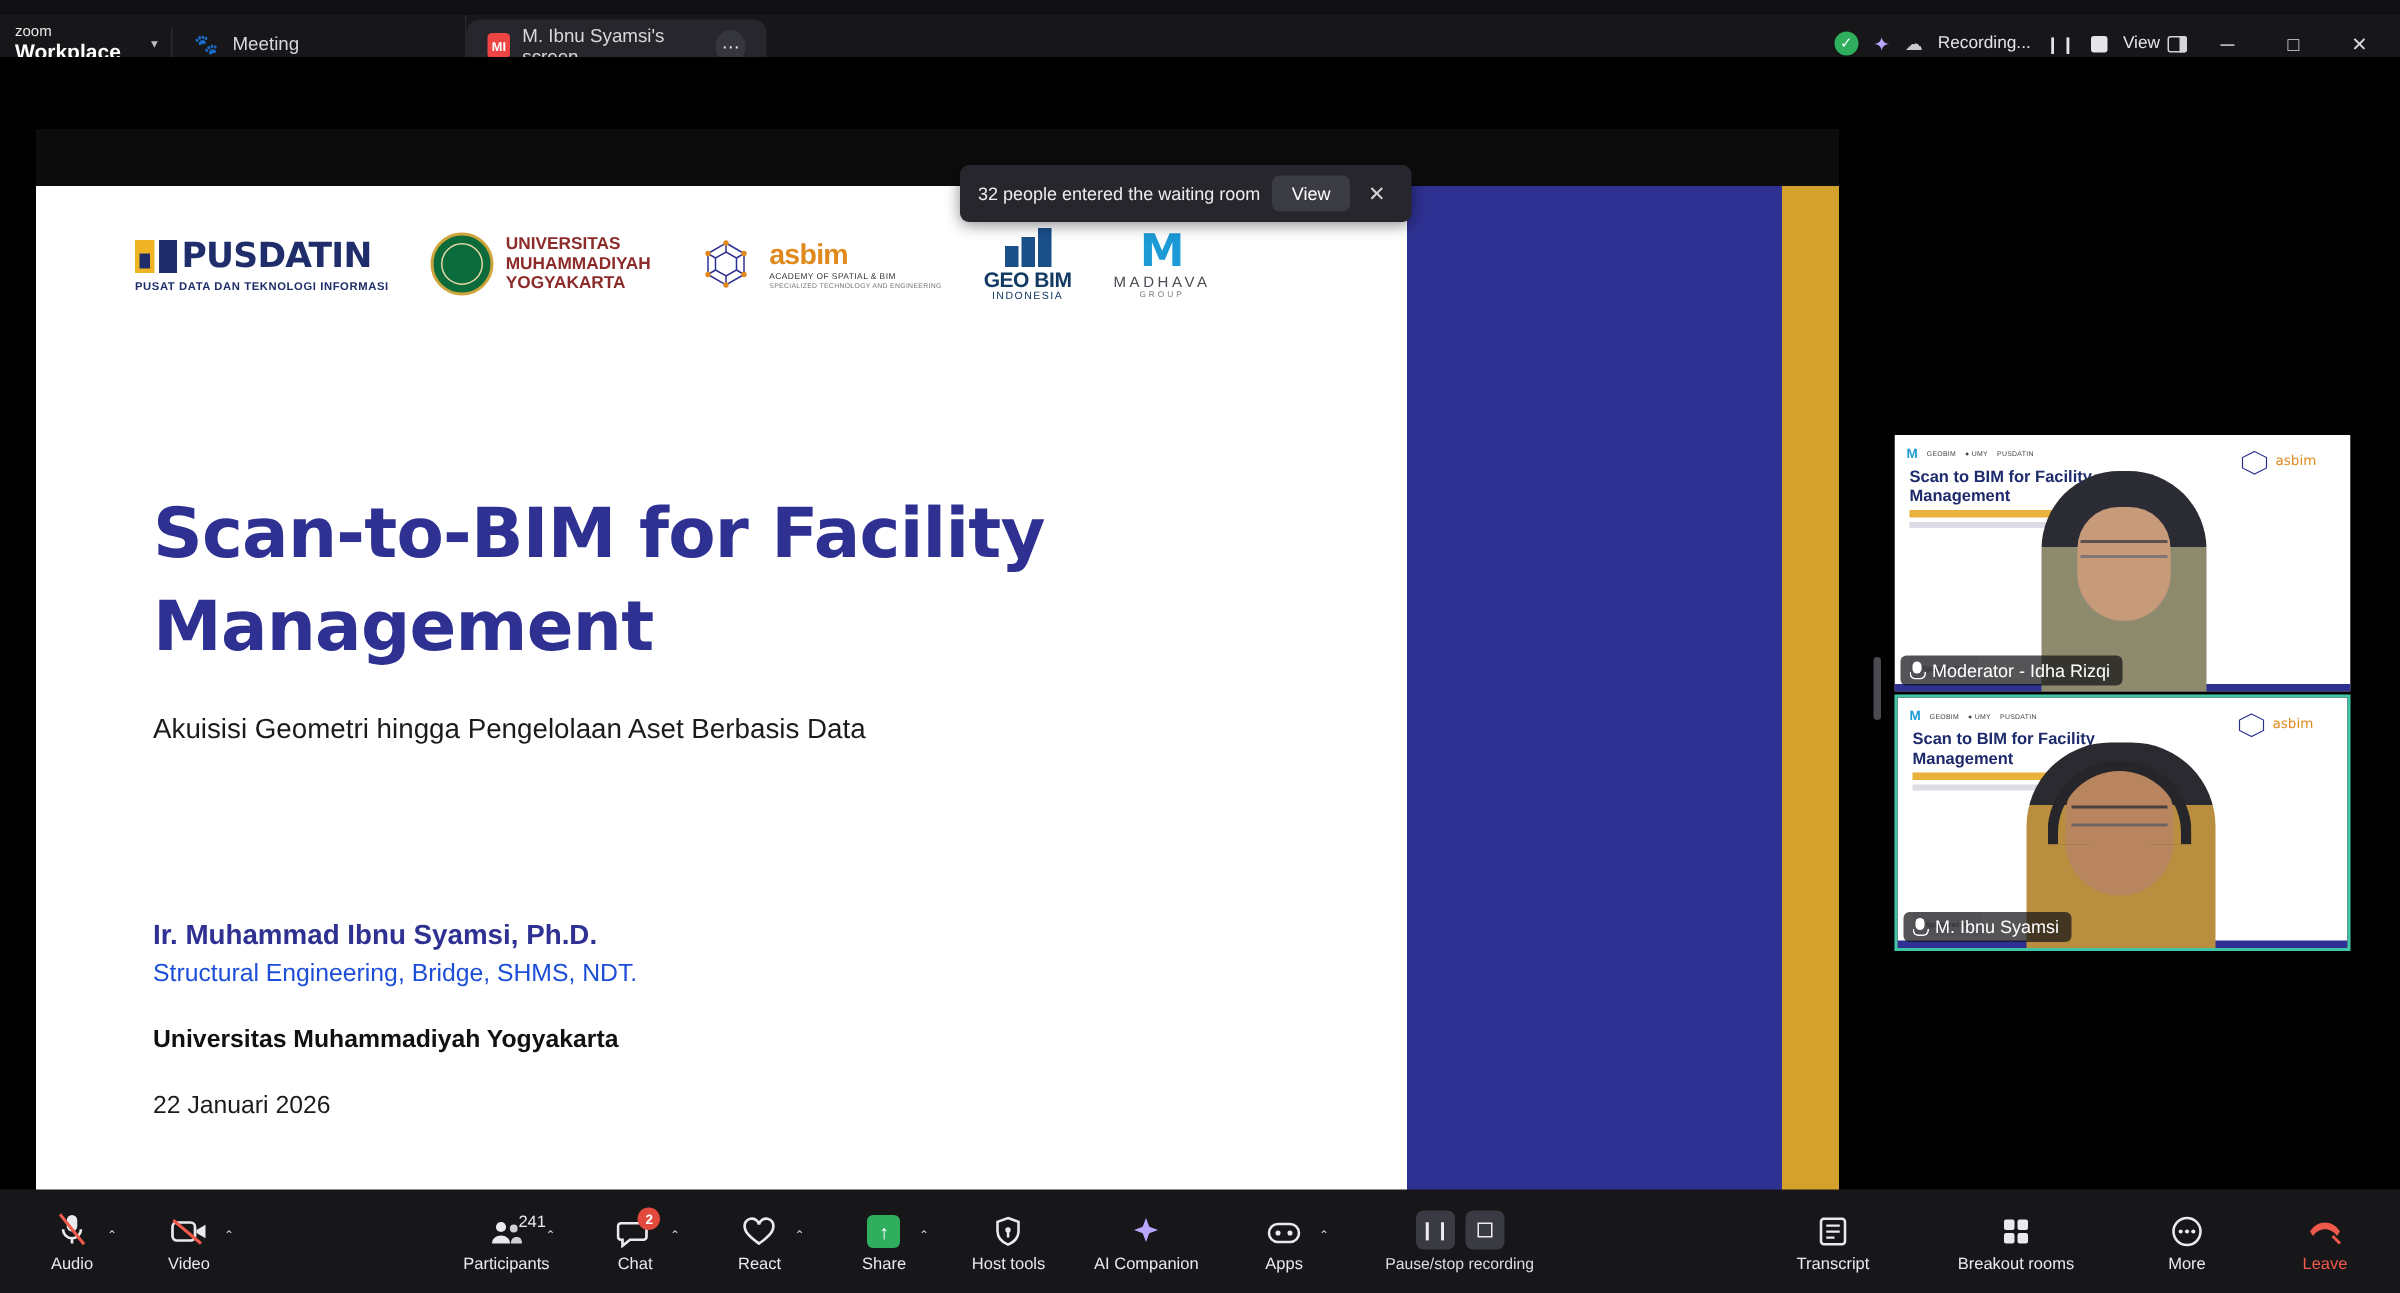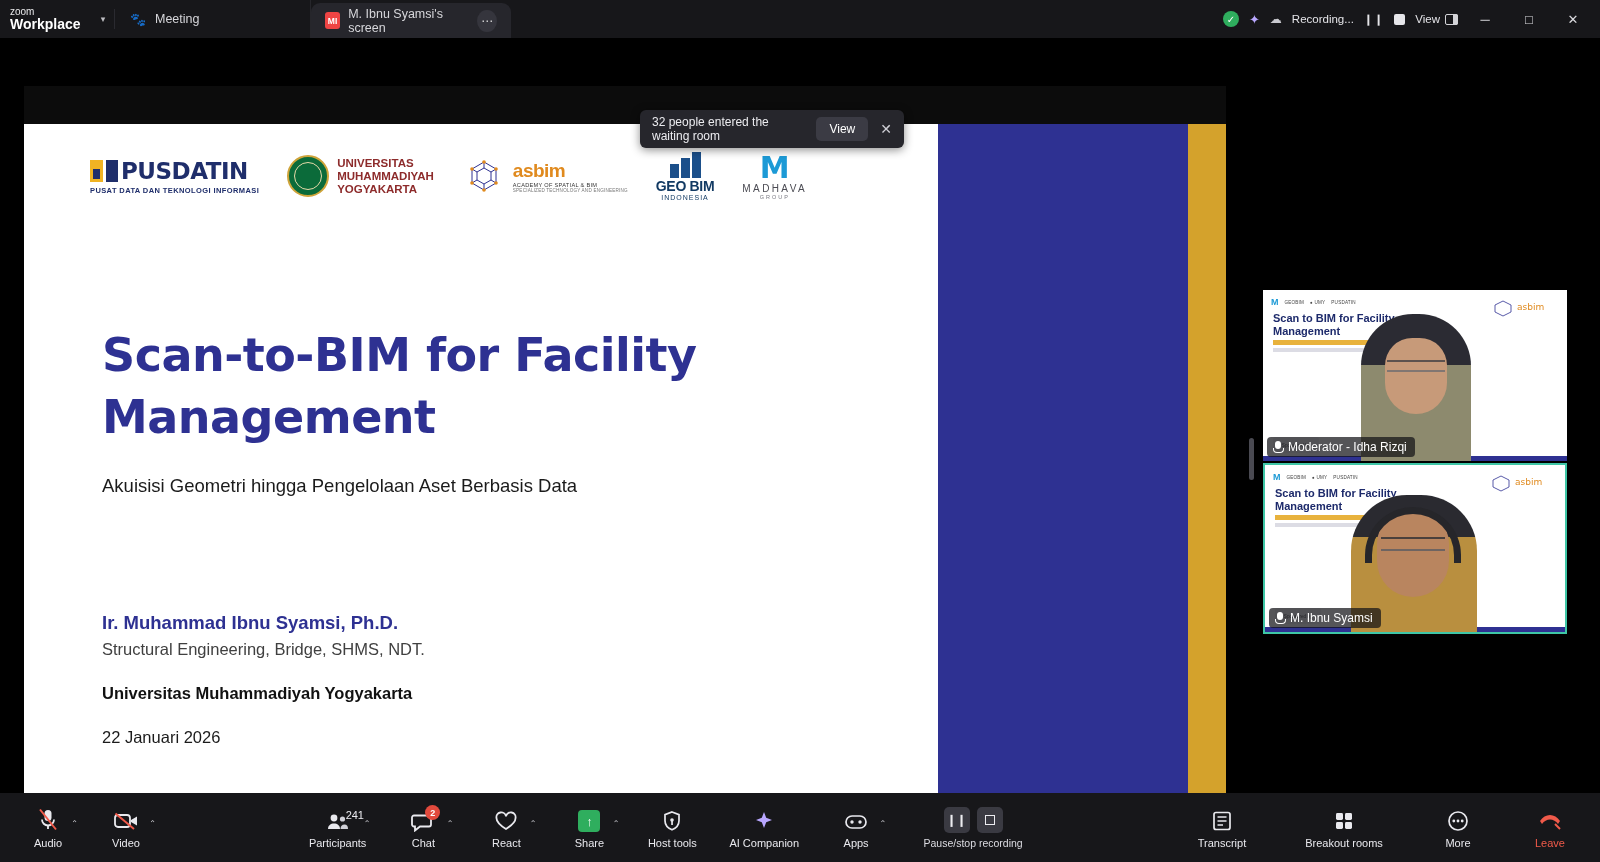--- a/index.html
+++ b/index.html
@@ -10,21 +10,21 @@
     overflow: hidden;
   }
   .app {
     position: relative;
     width: 1600px; height: 862px;
     background: #111113;
   }
 
   
   .topbar {
-    position: absolute; top: 0; left: 0; width: 1600px; height: 38px;
+    position: absolute; top: 10px; left: 0; width: 1600px; height: 38px;
     background: #17171a;
     display: flex; align-items: stretch;
   }
   .zoom-logo {
     width: 92px; display: flex; flex-direction: column; justify-content: center;
     padding-left: 10px; color: #fff;
   }
   .zoom-logo .z1 { font-size: 10px; line-height: 11px; color: #e8e8ea; }
   .zoom-logo .z2 { font-size: 14px; line-height: 15px; font-weight: bold; color: #fff; }
   .logo-caret {
@@ -153,34 +153,34 @@
   .slide-sub {
     position: absolute; left: 78px; top: 351px;
     font-size: 18.5px; color: #1b1b1b;
   }
   .presenter-name {
     position: absolute; left: 78px; top: 488px;
     font-size: 18.5px; font-weight: bold; color: #2e3192;
   }
   .presenter-role {
     position: absolute; left: 78px; top: 516px;
-    font-size: 16.5px; color: #404040;
+    font-size: 16.5px; color: #1d4ed8;
   }
   .presenter-org {
     position: absolute; left: 78px; top: 560px;
     font-size: 16.5px; font-weight: bold; color: #111;
   }
   .presenter-date {
     position: absolute; left: 78px; top: 604px;
     font-size: 16.5px; color: #1b1b1b;
   }
 
   
   .toast {
-    position: absolute; left: 616px; top: 24px; width: 264px; height: 38px;
+    position: absolute; left: 616px; top: 24px; width: 301px; height: 38px;
     background: #26262c; border-radius: 6px;
     display: flex; align-items: center; gap: 8px; padding: 0 8px 0 12px;
     color: #ececf0; font-size: 12px;
     box-shadow: 0 2px 10px rgba(0,0,0,.45);
   }
   .toast-view {
     background: #3b3b44; color: #fff; font-size: 12px;
     border-radius: 5px; padding: 5px 13px; border: none;
   }
   .toast-x { color: #d0d0d6; font-size: 14px; padding: 0 4px; }

